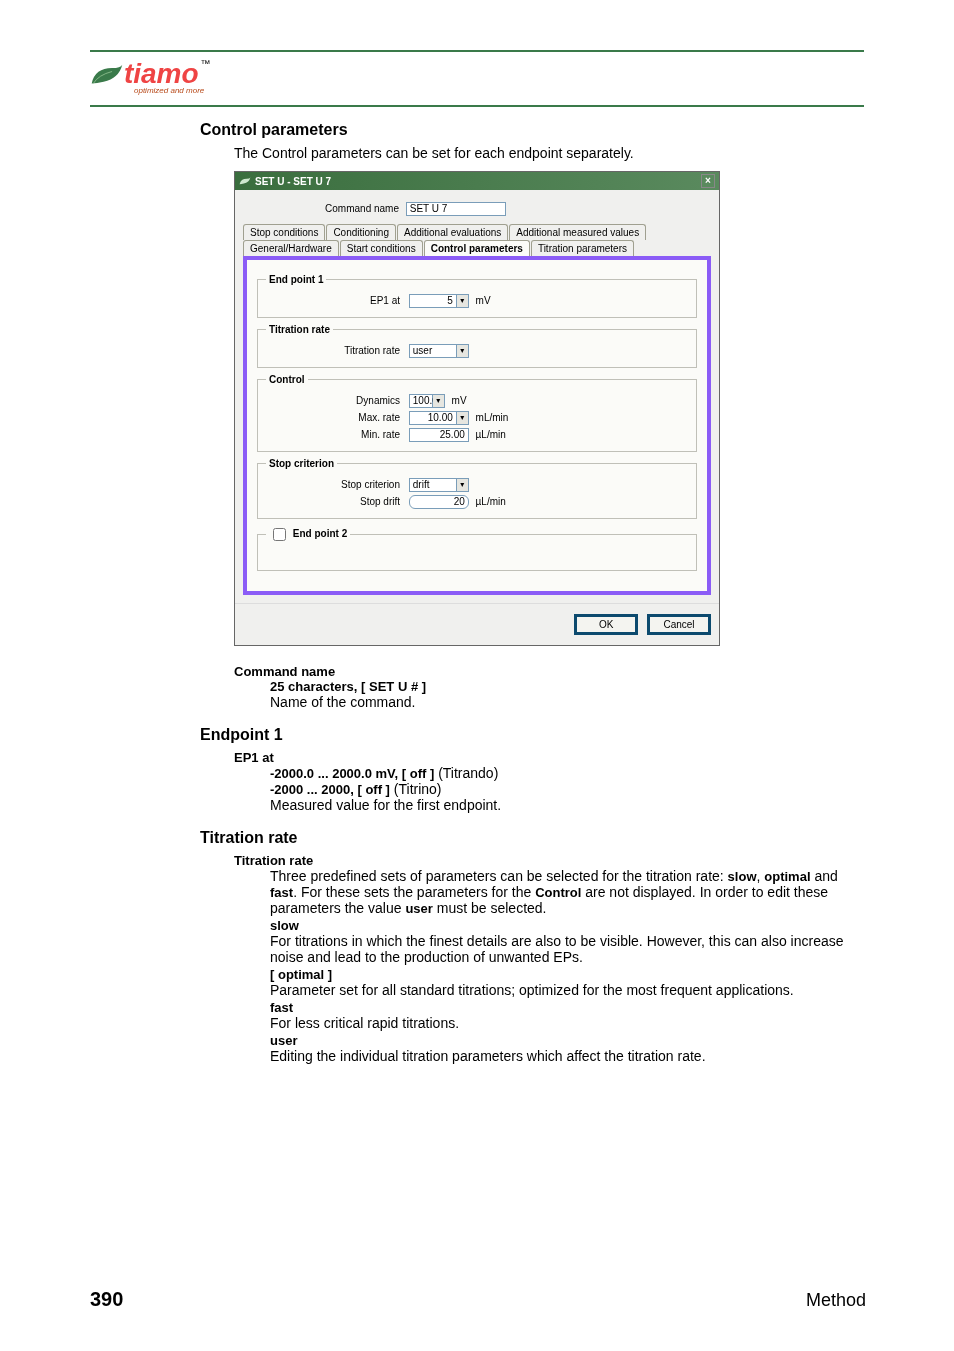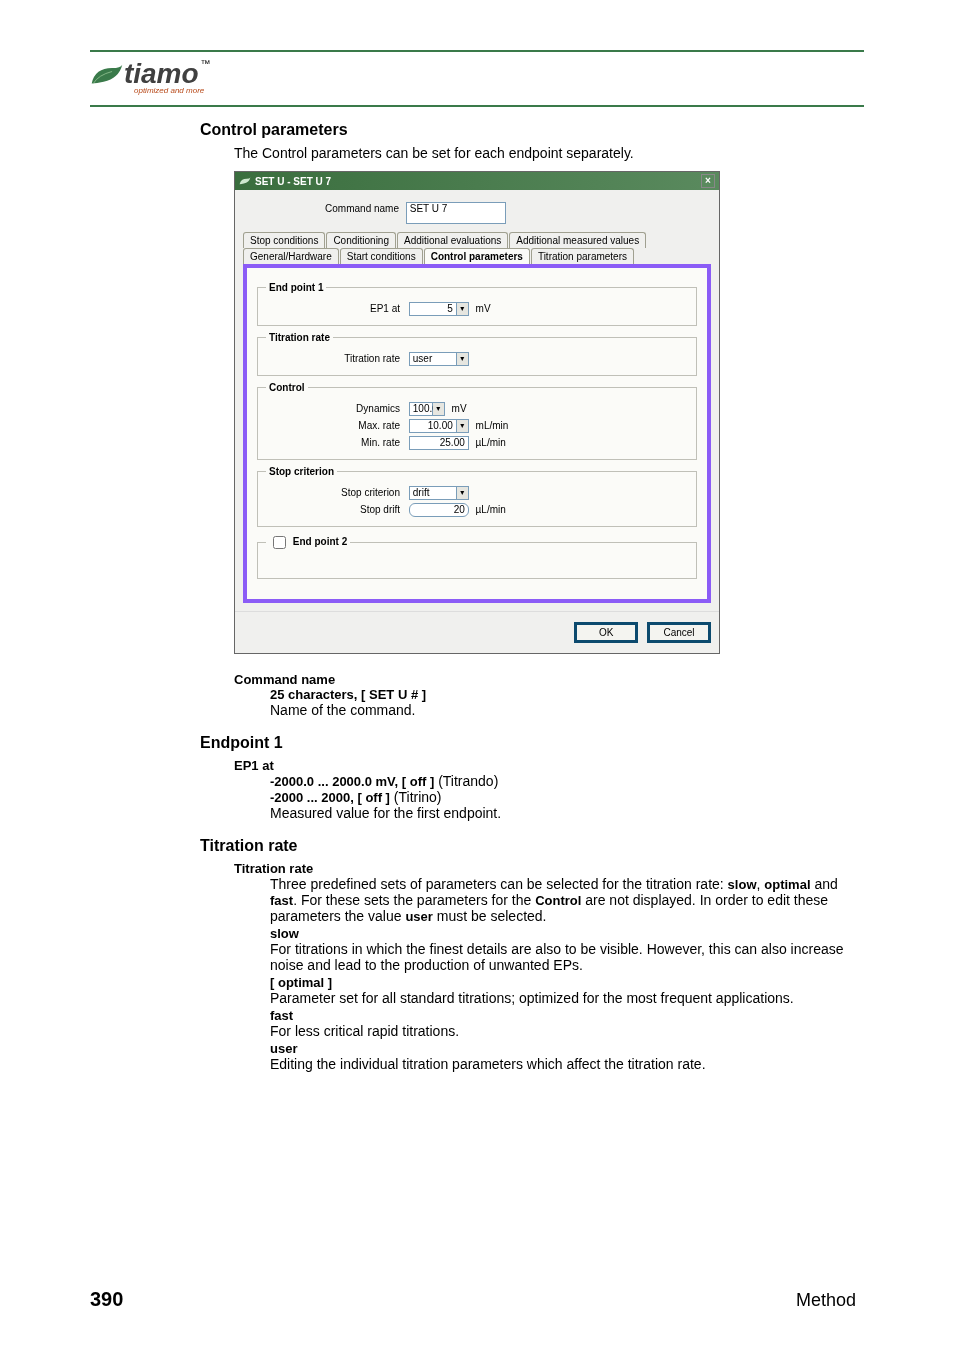--- a/index.html
+++ b/index.html
@@ -16,21 +16,21 @@
   }
   .top-rule { border-top: 2px solid #3a7a4a; margin-bottom: 6px; }
   .logo-wrap { margin: 0 0 10px 0; }
   .logo { display: inline-block; }
   .leaf {
     width: 34px; height: 22px; vertical-align: middle; display: inline-block;
     margin-right: -4px;
   }
   .leaf svg { display:block; }
   .logo-text {
-    font-style: italic; font-weight: 600; font-size: 28px; color: #404040;
+    font-style: italic; font-weight: 600; font-size: 28px; color: #ef4444;
     vertical-align: middle; letter-spacing: 0px;
   }
   .logo-tm { font-size: 10px; vertical-align: top; margin-left: 2px; }
   .logo-sub { font-size: 8px; color: #b84a1a; margin-left: 44px; margin-top: -4px; font-style: italic;}
   .sec-rule { border-top: 2px solid #3a7a4a; margin-bottom: 14px; }
 
   .content { margin-left: 110px; }
   .section-heading { font-weight: bold; font-size: 16px; margin: 6px 0 6px 0;}
   .body-text { font-size: 14px; margin: 2px 0 10px 34px; }
   .indent-text { font-size: 14px; margin: 0 0 0 70px; }
@@ -55,21 +55,21 @@
   .close-x {
     background: #5a8a5e; border: 1px solid #888; color: #fff;
     width: 14px; height: 14px; text-align: center; line-height: 11px;
     font-weight: bold; font-size: 10px;
   }
   .dialog-inner { background: #f0f0ee; padding: 8px; }
   .cmd-row { text-align:left; margin: 4px 0 8px 0; }
   .cmd-label { display:inline-block; width: 110px; text-align:right; margin-left: 50px; padding-right: 4px; }
   .cmd-input {
     display:inline-block; background:#fff; border:1px solid #7a9db9;
-    width: 100px; height: 22px; padding: 0 3px; font-size:10px;
+    width: 100px; height: 14px; padding: 0 3px; font-size:10px;
   }
   .tab-rows { margin: 0; text-align: center; }
   .tab-row { display:flex; }
   .tab {
     border:1px solid #a0a090; background:#f0f0ee;
     padding: 2px 6px; font-size: 10px; border-bottom: none;
     border-top-left-radius: 3px; border-top-right-radius: 3px;
     margin-right: 1px; cursor: default; white-space: nowrap;
   }
   .tab.active { background:#fbfbf8; font-weight:bold; position:relative; z-index:2;}
@@ -101,21 +101,21 @@
   }
 
   
   .term { font-weight: bold; margin-left: 34px; font-size: 13px; }
   .def-bold-line { font-weight: bold; margin-left: 70px; font-size: 13px; }
   .def-mixed { margin-left: 70px; font-size: 14px; }
   .def-mixed .b { font-weight:bold; font-size:13px; }
   .subterm { font-weight: bold; margin-left: 70px; font-size: 13px; margin-top: 2px;}
 
   .page-footer {
-    position: absolute; bottom: 40px; left: 90px; right: 98px;
+    position: absolute; bottom: 40px; left: 90px; right: 88px;
     display: flex; justify-content: space-between; align-items: flex-end;
   }
   .page-num { font-weight: bold; font-size: 20px; }
   .page-label { font-size: 18px; }
 </style>
 </head>
 <body>
 
 <div class="top-rule"></div>
 <div class="logo-wrap">

